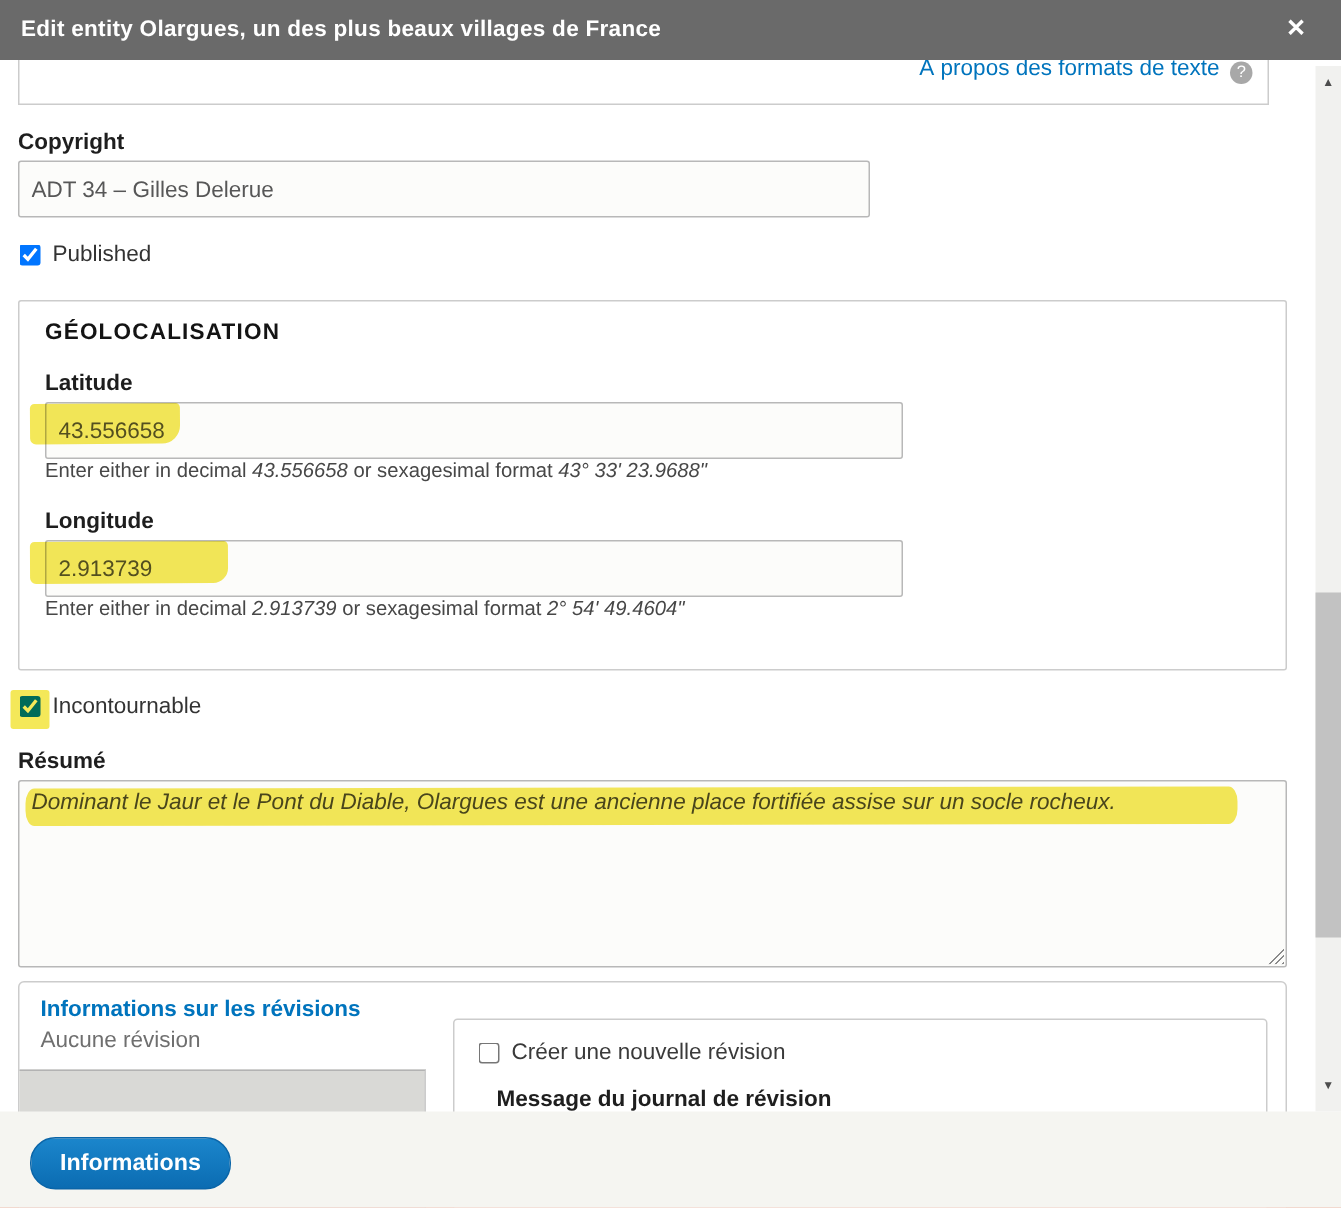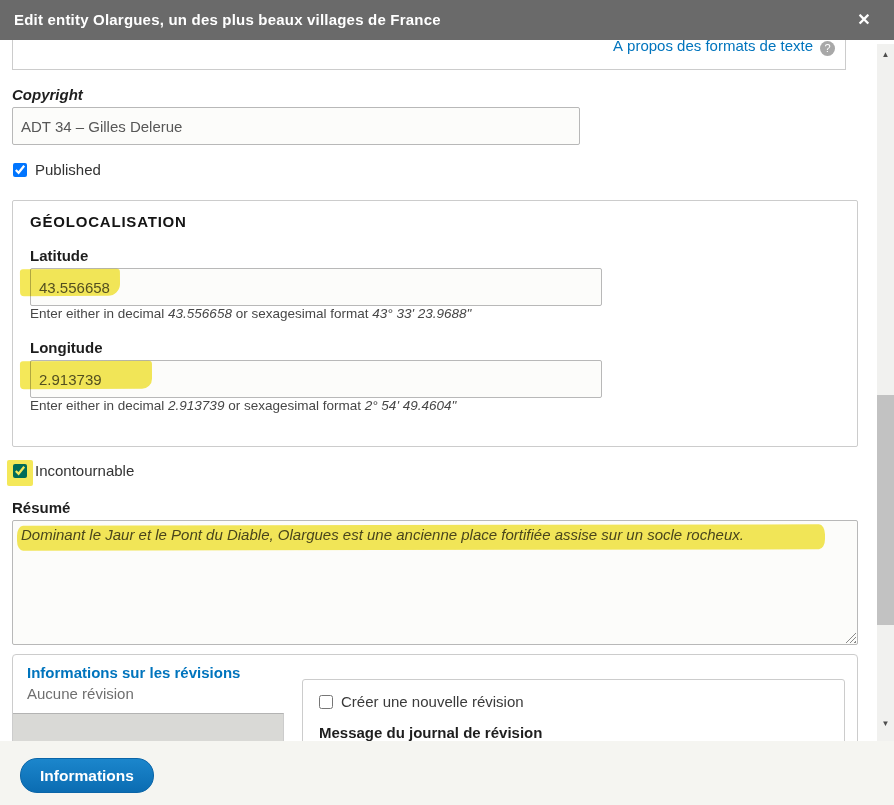--- a/index.html
+++ b/index.html
@@ -45,21 +45,21 @@
   
   .rev-box { position:absolute; left:12px; top:614px; width:846px; height:155px;
              border:1px solid #ccc; border-radius:4px; background:#fff; }
   .rev-heading { position:absolute; left:14px; top:9px; font-size:15px; font-weight:bold; color:#0074bd; }
   .rev-status { position:absolute; left:14px; top:30px; font-size:15px; color:#6f6f6f; }
   .rev-vtab { position:absolute; left:0; top:58px; width:271px; height:96px;
               background:#d9d9d6; border-top:1px solid #b3b3b3; border-right:1px solid #ccc; cursor:pointer; }
   .rev-panel { position:absolute; left:289px; top:24px; width:543px; height:130px;
                border:1px solid #ccc; border-radius:3px; background:#fff; }
   .rev-chk { left:16px; top:13px; color:#3a3a3a; }
-  .rev-log-label { left:16px; top:44px; }
+  .rev-log-label { left:28px; top:44px; }
   .rev-log-input { left:16px; top:62px; width:505px; height:28px; }
 
   
   .footer { position:absolute; left:0; top:741px; width:894px; height:64px; background:#f5f5f1; z-index:20; }
   .save-btn { position:absolute; left:20px; top:17px; width:134px; height:35px; border-radius:17px;
               background:linear-gradient(to bottom,#1b86cc,#0b6cb2); border:1px solid #0a65a8;
               color:#fff; font-family:"Liberation Sans", sans-serif; font-size:15.5px; font-weight:bold; cursor:pointer; }
 
   
   .scrollbar { position:absolute; right:0; top:44px; width:17px; height:697px; background:#f1f1ef; z-index:25; }
@@ -86,21 +86,21 @@
     <button class="dlg-close">✕</button>
   </div>
 
   <div class="content">
 
     <div class="format-box">
       <a class="about-link" href="#">À propos des formats de texte</a>
       <span class="info-icon">?</span>
     </div>
 
-    <label class="field-label" style="left:12px; top:46px;font-style:italic;">Copyright</label>
+    <label class="field-label" style="left:12px; top:46px;">Copyright</label>
     <input class="txt-input" style="left: 12px; top: 67px; width: 568px; height: 29px;" type="text" value="ADT 34 – Gilles Delerue">
 
     <div class="chk-row" style="left:13px; top:121px;">
       <input type="checkbox" checked="" style="">
       <span>Published</span>
     </div>
 
     <div class="fieldset-box">
       <div class="legend">GÉOLOCALISATION</div>
 

